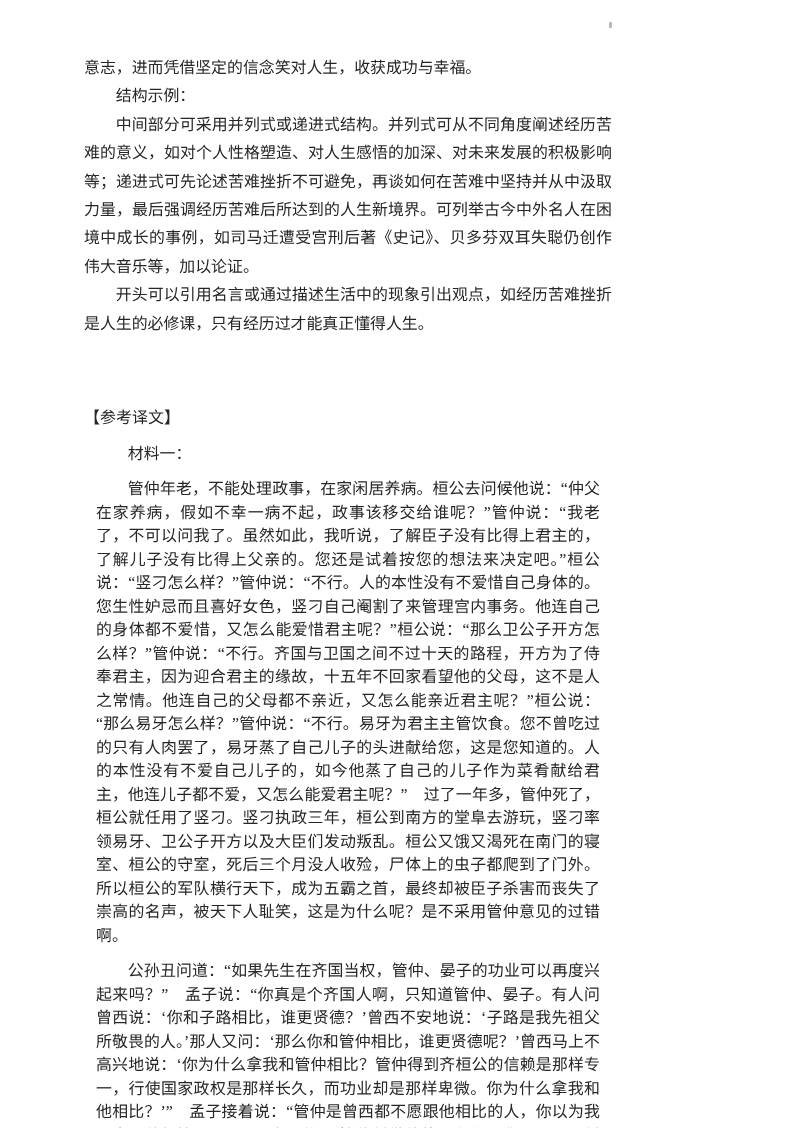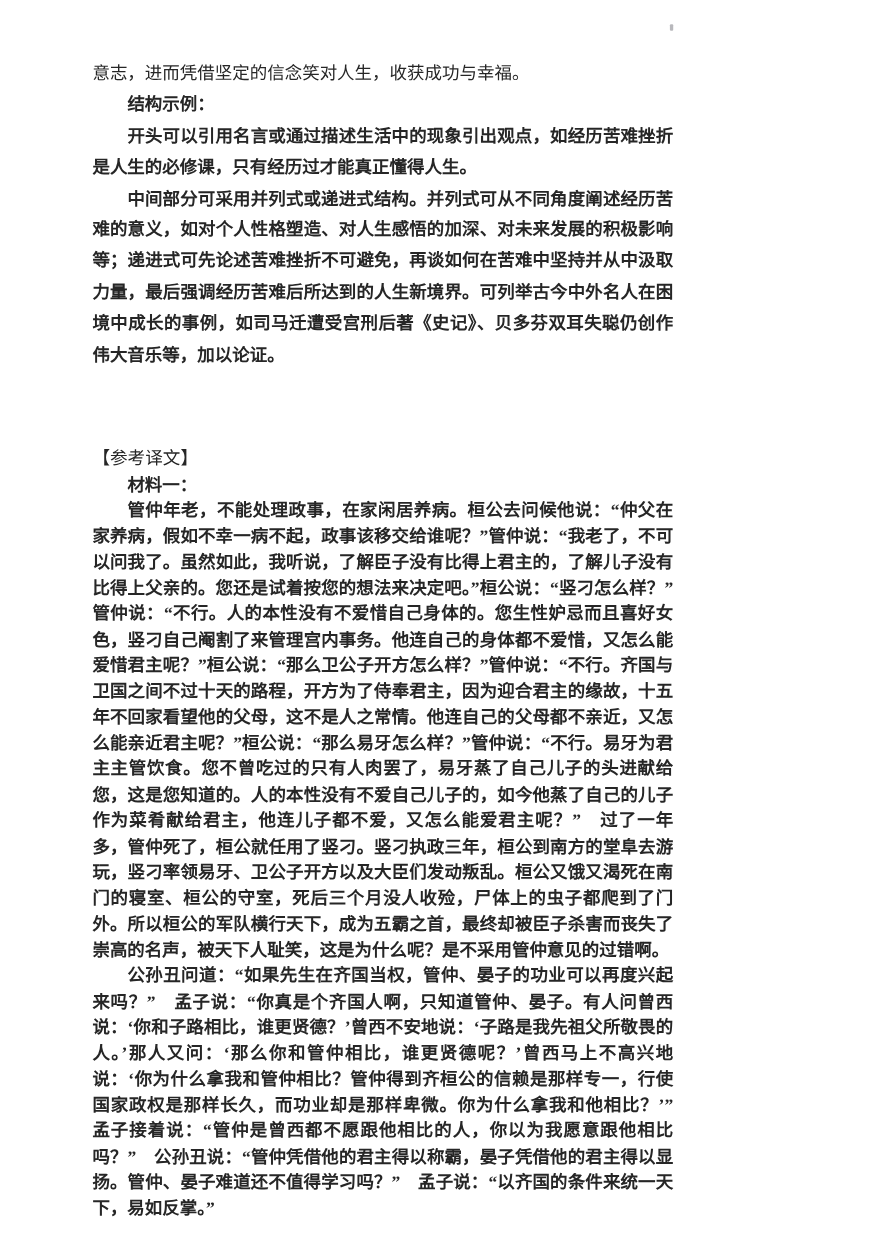--- a/index.html
+++ b/index.html
@@ -34,56 +34,56 @@
     border-radius: 1px;
   }
   .guide p {
     margin: 0;
     font-size: 15.9px;
     line-height: 28.4px;
     text-align: justify;
     text-justify: inter-character;
     letter-spacing: 0;
   }
-  .indent { text-indent: 2em; font-weight: bold; }
+  .indent { text-indent: 2em; }
   .noindent { text-indent: 0; }
 
   .translation {
     margin-top: 68px;
     font-size: 15.9px;
     line-height: 23.5px;
   }
   .translation .heading {
     margin: 0;
     font-size: 16px;
     font-weight: normal;
     line-height: 23.5px;
     text-indent: 0;
   }
   .translation p {
-    margin: 0;
+    margin: 12px;
     text-align: justify;
     text-justify: inter-character;
   }
   .translation .material-gap {
     margin-top: 24px;
   }
 </style>
 </head>
 <body>
 
 <div class="page">
 
   <div class="speck"></div>
 
   <section class="guide">
     <p class="noindent">意志，进而凭借坚定的信念笑对人生，收获成功与幸福。</p>
     <p class="indent">结构示例：</p>
+    <p class="indent">中间部分可采用并列式或递进式结构。并列式可从不同角度阐述经历苦难的意义，如对个人性格塑造、对人生感悟的加深、对未来发展的积极影响等；递进式可先论述苦难挫折不可避免，再谈如何在苦难中坚持并从中汲取力量，最后强调经历苦难后所达到的人生新境界。可列举古今中外名人在困境中成长的事例，如司马迁遭受宫刑后著《史记》、贝多芬双耳失聪仍创作伟大音乐等，加以论证。</p>
     <p class="indent">开头可以引用名言或通过描述生活中的现象引出观点，如经历苦难挫折是人生的必修课，只有经历过才能真正懂得人生。</p>
-    <p class="indent">中间部分可采用并列式或递进式结构。并列式可从不同角度阐述经历苦难的意义，如对个人性格塑造、对人生感悟的加深、对未来发展的积极影响等；递进式可先论述苦难挫折不可避免，再谈如何在苦难中坚持并从中汲取力量，最后强调经历苦难后所达到的人生新境界。可列举古今中外名人在困境中成长的事例，如司马迁遭受宫刑后著《史记》、贝多芬双耳失聪仍创作伟大音乐等，加以论证。</p>
   </section>
 
   <section class="translation">
     <p class="heading">【参考译文】</p>
 
     <p class="indent">材料一：</p>
     <p class="indent">管仲年老，不能处理政事，在家闲居养病。桓公去问候他说：“仲父在家养病，假如不幸一病不起，政事该移交给谁呢？”管仲说：“我老了，不可以问我了。虽然如此，我听说，了解臣子没有比得上君主的，了解儿子没有比得上父亲的。您还是试着按您的想法来决定吧。”桓公说：“竖刁怎么样？”管仲说：“不行。人的本性没有不爱惜自己身体的。您生性妒忌而且喜好女色，竖刁自己阉割了来管理宫内事务。他连自己的身体都不爱惜，又怎么能爱惜君主呢？”桓公说：“那么卫公子开方怎么样？”管仲说：“不行。齐国与卫国之间不过十天的路程，开方为了侍奉君主，因为迎合君主的缘故，十五年不回家看望他的父母，这不是人之常情。他连自己的父母都不亲近，又怎么能亲近君主呢？”桓公说：“那么易牙怎么样？”管仲说：“不行。易牙为君主主管饮食。您不曾吃过的只有人肉罢了，易牙蒸了自己儿子的头进献给您，这是您知道的。人的本性没有不爱自己儿子的，如今他蒸了自己的儿子作为菜肴献给君主，他连儿子都不爱，又怎么能爱君主呢？”　过了一年多，管仲死了，桓公就任用了竖刁。竖刁执政三年，桓公到南方的堂阜去游玩，竖刁率领易牙、卫公子开方以及大臣们发动叛乱。桓公又饿又渴死在南门的寝室、桓公的守室，死后三个月没人收殓，尸体上的虫子都爬到了门外。所以桓公的军队横行天下，成为五霸之首，最终却被臣子杀害而丧失了崇高的名声，被天下人耻笑，这是为什么呢？是不采用管仲意见的过错啊。</p>
 
     <p class="indent">公孙丑问道：“如果先生在齐国当权，管仲、晏子的功业可以再度兴起来吗？”　孟子说：“你真是个齐国人啊，只知道管仲、晏子。有人问曾西说：‘你和子路相比，谁更贤德？’曾西不安地说：‘子路是我先祖父所敬畏的人。’那人又问：‘那么你和管仲相比，谁更贤德呢？’曾西马上不高兴地说：‘你为什么拿我和管仲相比？管仲得到齐桓公的信赖是那样专一，行使国家政权是那样长久，而功业却是那样卑微。你为什么拿我和他相比？’”　孟子接着说：“管仲是曾西都不愿跟他相比的人，你以为我愿意跟他相比吗？”　公孙丑说：“管仲凭借他的君主得以称霸，晏子凭借他的君主得以显扬。管仲、晏子难道还不值得学习吗？”　孟子说：“以齐国的条件来统一天下，易如反掌。”</p>
     <p class="indent material-gap">材料二：</p>

